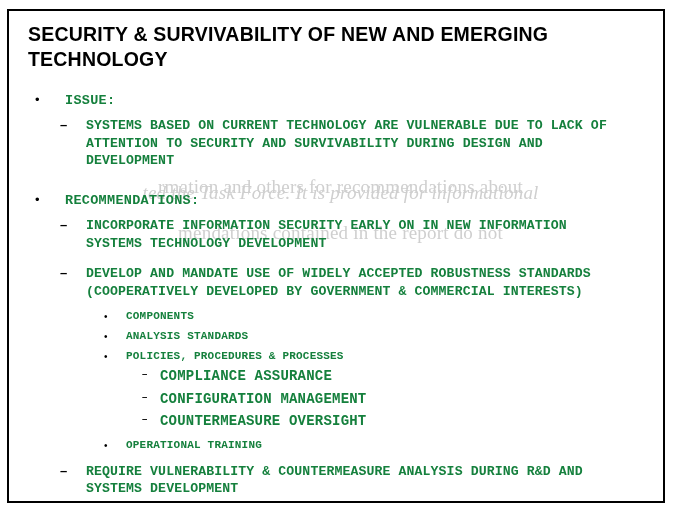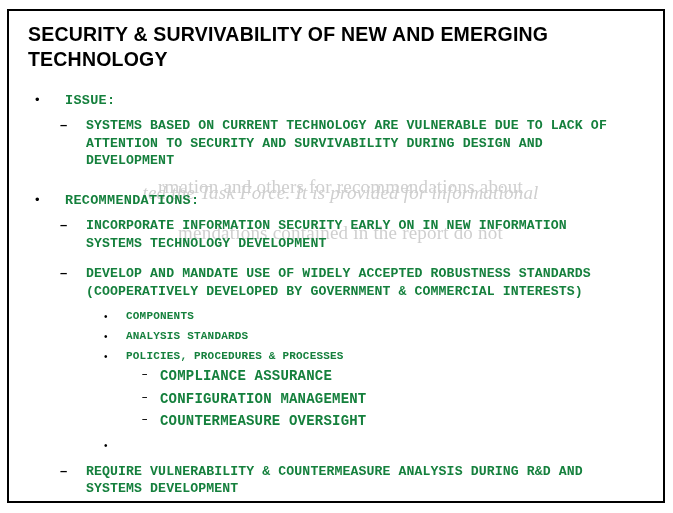--- a/index.html
+++ b/index.html
@@ -220,20 +220,21 @@
         <span class="txt">CONFIGURATION MANAGEMENT</span>
       </li>
 
       <li class="row l4">
         <span class="bullet">–</span>
         <span class="txt">COUNTERMEASURE OVERSIGHT</span>
       </li>
 
       <li class="row l3" style="margin-top:6px">
         <span class="bullet">•</span>
+        <span class="txt">OPERATIONAL TRAINING</span>
       </li>
 
       <li class="row l2" style="margin-top:10px">
         <span class="bullet">–</span>
         <span class="txt">REQUIRE VULNERABILITY &amp; COUNTERMEASURE ANALYSIS DURING R&amp;D AND SYSTEMS DEVELOPMENT</span>
       </li>
 
     </ul>
   </div>
 </div>

